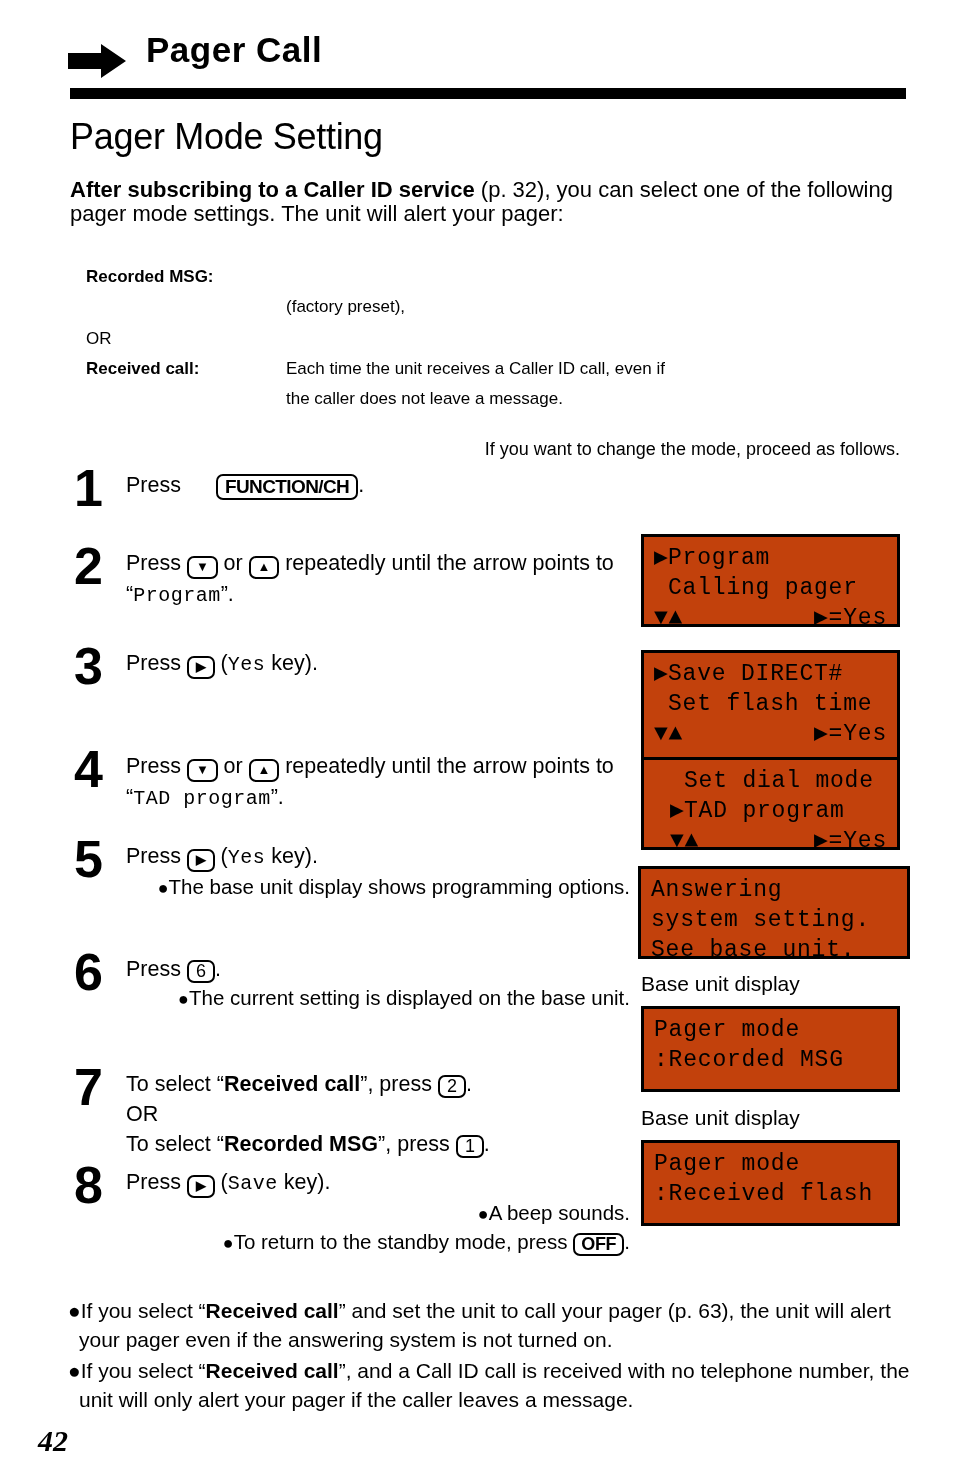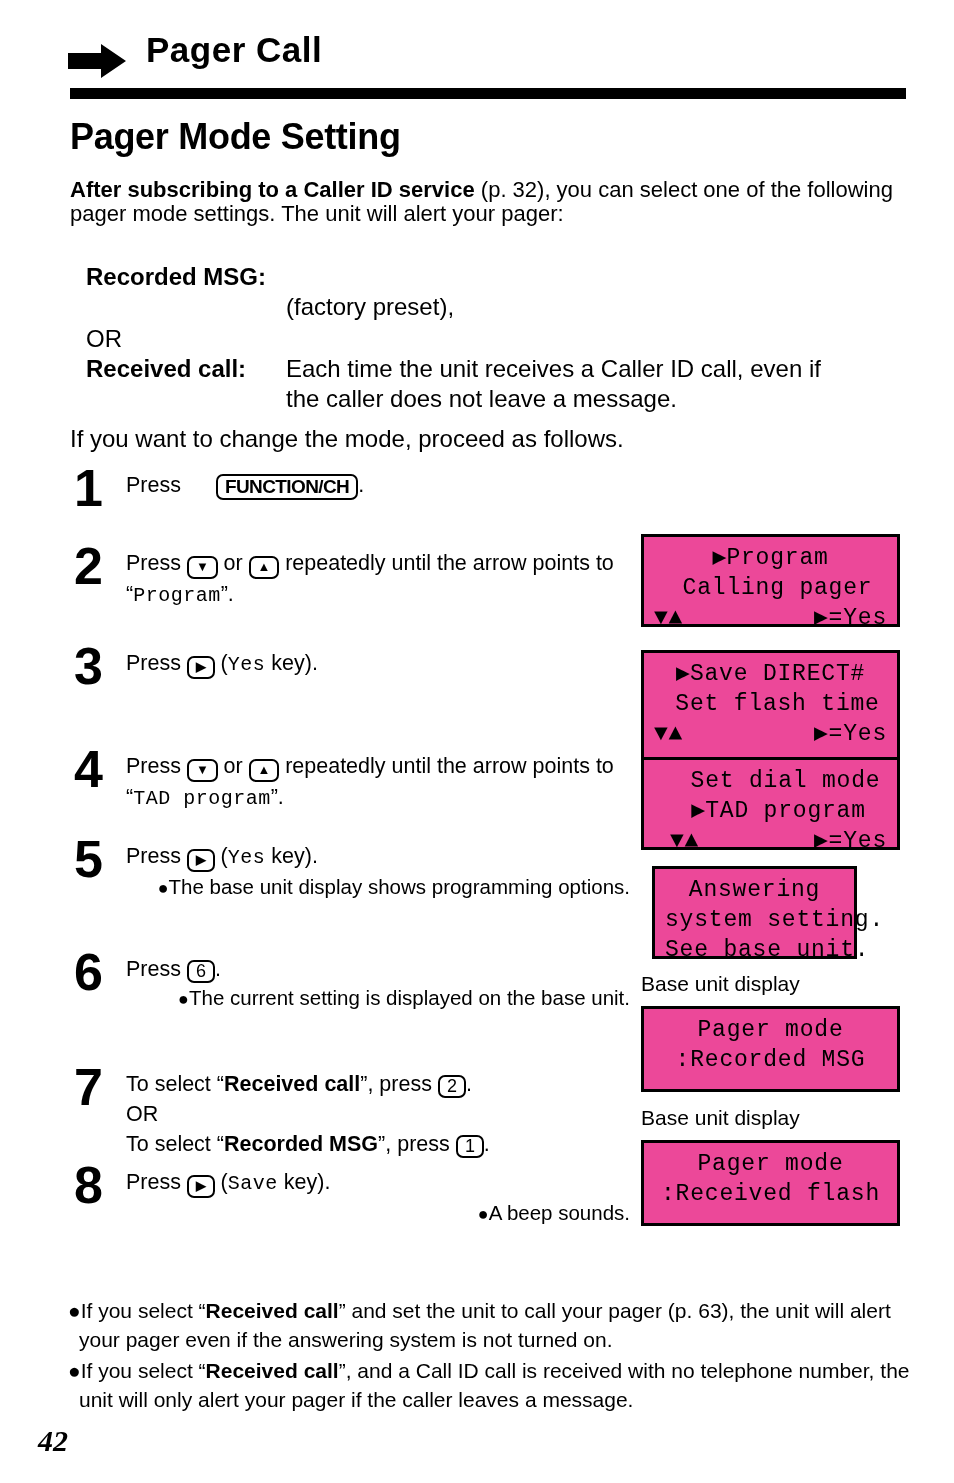--- a/index.html
+++ b/index.html
@@ -19,39 +19,39 @@
     font-size:35px;font-weight:bold;letter-spacing:0.5px;
     font-family:"Liberation Sans",sans-serif;
   }
   .header-rule{
     position:absolute;left:70px;top:88px;width:836px;height:11px;background:#000;
   }
 
   
   .section-title{
     position:absolute;left:70px;top:116px;
-    font-size:36px;font-weight:bold;letter-spacing:-0.3px;
+    font-size:36px;font-weight:normal;letter-spacing:-0.3px;
   }
 
   .intro{
     position:absolute;left:70px;top:178px;width:830px;
     font-size:22px;line-height:24px;
   }
   .intro b{font-weight:bold;}
 
   
-  .defs{position:absolute;left:86px;top:262px;width:830px;font-size:24px;line-height:30px;}
+  .defs{position:absolute;left:86px;top:262px;width:830px;font-size:17px;line-height:30px;}
   .def-row{display:flex;margin-bottom:0px;}
   .def-term{width:200px;font-weight:bold;flex:none;}
   .def-desc{flex:1;}
   .def-desc-2{margin-left:200px;}
   .def-or{margin:2px 0 0 0;font-weight:normal;}
 
   .lead-in{
-    position:absolute;left:70px;top:424px;width:830px;font-size:24px;line-height:30px;
+    position:absolute;left:70px;top:434px;width:830px;font-size:18px;line-height:30px;text-align:right;
   }
 
   
   .steps{position:absolute;left:70px;top:470px;width:560px;}
   .step{position:relative;min-height:40px;}
   .step-num{
     position:absolute;left:4px;top:-8px;
     font-size:52px;font-weight:bold;line-height:52px;
     font-family:"Liberation Sans",sans-serif;
   }
@@ -66,22 +66,22 @@
     display:inline-block;border:2.5px solid #000;border-radius:7px;
     padding:0 6px;line-height:1.05;font-weight:bold;vertical-align:-1px;
     font-size:18px;letter-spacing:-0.3px;
   }
   .key.wide{font-size:19px;padding:1px 7px;letter-spacing:-0.6px;margin-left:29px;}
   .key.num{font-size:18px;padding:0px 6px;min-width:12px;text-align:center;font-weight:normal;}
   .key.glyph{font-size:13px;padding:2px 7px 3px 7px;}
 
   
   .lcd{
-    position:absolute;border:3px solid #000;background:#ec4899;
-    box-sizing:border-box;padding:6px 10px 6px 10px;text-align:center;
+    position:absolute;border:3px solid #000;background:#c2410c;
+    box-sizing:border-box;padding:6px 10px 6px 10px;
   }
   .lcd-line{
     font-family:"Liberation Mono",monospace;
     font-size:23px;line-height:30px;letter-spacing:0.8px;white-space:pre;
     position:relative;
   }
   .lcd-foot{
     font-family:"Liberation Mono",monospace;font-size:23px;line-height:30px;
     display:flex;justify-content:space-between;letter-spacing:0.8px;
   }
@@ -180,20 +180,21 @@
         <div><span>To select “</span><b class="bold">Received call</b><span>”, press </span><span class="key num">2</span><span>.</span></div>
         <div>OR</div>
         <div><span>To select “</span><b class="bold">Recorded MSG</b><span>”, press </span><span class="key num">1</span><span>.</span></div>
       </div>
     </div>
 
     <div class="step" style="height:110px">
       <div class="step-num">8</div>
       <div class="step-body"><span>Press </span><span class="key glyph">▶</span><span> (</span><span class="mono">Save</span><span> key).</span>
         <div class="step-note"><span class="dot">●</span><span>A beep sounds.</span></div>
+        <div class="step-note"><span class="dot">●</span><span>To return to the standby mode, press </span><span class="key">OFF</span><span>.</span></div>
       </div>
     </div>
 
   </div>
 
   <div class="lcd" style="left:641px;top:534px;width:259px;height:93px;">
     <div class="lcd-line"><span class="ptr">▶</span><span>Program</span></div>
     <div class="lcd-line"><span class="ptr"> </span><span>Calling pager</span></div>
     <div class="lcd-foot">
         <span>▼▲</span>
@@ -212,21 +213,21 @@
 
   <div class="lcd" style="left:641px;top:757px;width:259px;height:93px;padding-left:26px;">
     <div class="lcd-line"><span class="ptr"> </span><span>Set dial mode</span></div>
     <div class="lcd-line"><span class="ptr">▶</span><span>TAD program</span></div>
     <div class="lcd-foot">
         <span>▼▲</span>
         <span>▶=Yes</span>
       </div>
   </div>
 
-  <div class="lcd" style="left:652px;top:866px;width:205px;height:93px;">
+  <div class="lcd" style="left:638px;top:866px;width:272px;height:93px;">
     <div class="lcd-line">Answering</div>
     <div class="lcd-line">system setting.</div>
     <div class="lcd-line">See base unit.</div>
   </div>
 
   <div class="caption" style="left:641px;top:972px;">Base unit display</div>
   <div class="lcd" style="left:641px;top:1006px;width:259px;height:86px;">
     <div class="lcd-line">Pager mode</div>
     <div class="lcd-line">:Recorded MSG</div>
   </div>

